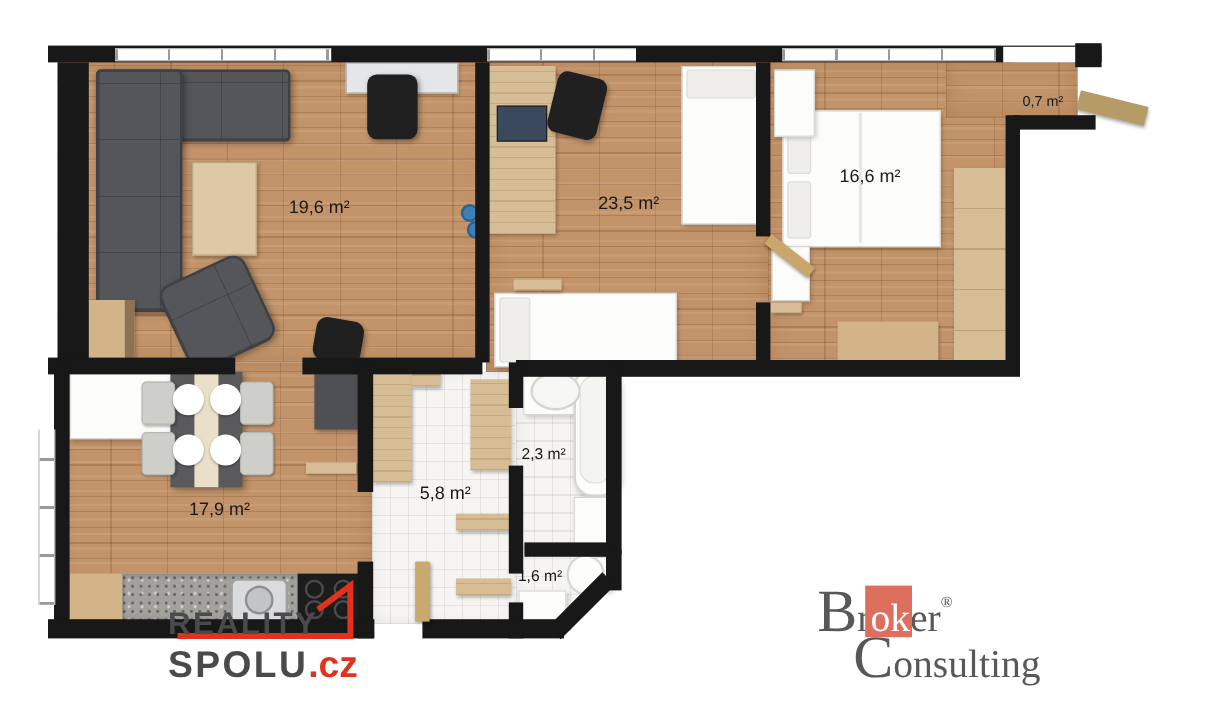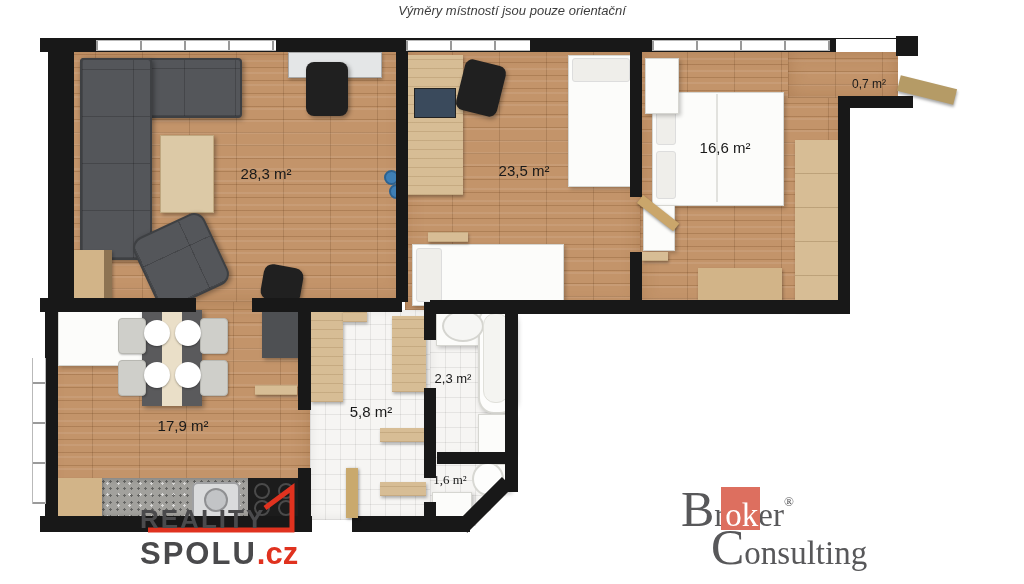--- a/index.html
+++ b/index.html
@@ -71,21 +71,20 @@
   .bc-sq{position:absolute;left:-4px;right:-2px;top:-12px;bottom:2px;background:#dd6f5f;z-index:-1;}
   .bc-ok{color:#fff;font-size:33px;}
   .bc-reg{font-size:13px;vertical-align:20px;}
   .bc-line2{margin-left:30px;margin-top:-12px;}
 </style>
 </head>
 <body>
 
 <div id="stage">
 
-  <div class="abs disclaimer">Výměry místností jsou pouze orientační</div>
 
   <div class="abs wood" style="left:48px;top:50px;width:357px;height:252px;"></div>
   <div class="abs wood" style="left:405px;top:50px;width:235px;height:260px;"></div>
   <div class="abs wood" style="left:640px;top:50px;width:205px;height:262px;"></div>
   <div class="abs wood" style="left:788px;top:52px;width:110px;height:46px;"></div>
   <div class="abs wood" style="left:45px;top:302px;width:265px;height:216px;"></div>
   <div class="abs tile" style="left:310px;top:310px;width:120px;height:210px;"></div>
   <div class="abs tile" style="left:430px;top:302px;width:82px;height:156px;"></div>
   <div class="abs tile" style="left:430px;top:458px;width:82px;height:68px;clip-path:polygon(0 0,100% 0,100% 45%,55% 100%,0 100%);"></div>
 
@@ -188,28 +187,28 @@
   <div class="abs wall" style="left:424px;top:388px;width:12px;height:90px;"></div>
   <div class="abs wall" style="left:424px;top:502px;width:12px;height:30px;"></div>
   <div class="abs wall" style="left:437px;top:452px;width:75px;height:12px;"></div>
   <div class="abs wall" style="left:505px;top:302px;width:13px;height:160px;"></div>
   <div class="abs wall" style="left:505px;top:458px;width:13px;height:34px;"></div>
   <div class="abs wall" style="left:462px;top:520px;width:64px;height:15px;transform:rotate(-45deg);transform-origin:left center;"></div>
 
   <div class="abs wall" style="left:40px;top:516px;width:272px;height:16px;"></div>
   <div class="abs wall" style="left:352px;top:516px;width:118px;height:16px;"></div>
 
-  <span class="abs rlabel" style="left:266px;top:173px;">28,3 m²</span>
+  <span class="abs rlabel" style="left:266px;top:173px;">19,6 m²</span>
   <span class="abs rlabel" style="left:524px;top:170px;">23,5 m²</span>
   <span class="abs rlabel" style="left:725px;top:147px;">16,6 m²</span>
   <span class="abs rlabel small" style="left:869px;top:84px;">0,7 m²</span>
   <span class="abs rlabel" style="left:183px;top:425px;">17,9 m²</span>
   <span class="abs rlabel" style="left:363px;top:411px;padding-left:16px;">5,8 m²</span>
   <span class="abs rlabel mid" style="left:453px;top:378px;">2,3 m²</span>
-  <span class="abs rlabel mid" style="left:450px;top:480px;font-family:Liberation Serif, serif;">1,6 m²</span>
+  <span class="abs rlabel mid" style="left:450px;top:480px;">1,6 m²</span>
 
 
   <svg class="abs rs-shape" style="left:130px;top:470px;" width="180" height="80" viewBox="0 0 180 80">
     <polyline points="135,38 162,18 162,60 18,60" fill="none" stroke="#e0321f" stroke-width="5"></polyline>
   </svg>
   <div class="abs rs-word1">REALITY</div>
   <div class="abs rs-word2">
     <span>SPOLU</span><span class="tld">.cz</span>
   </div>
 

